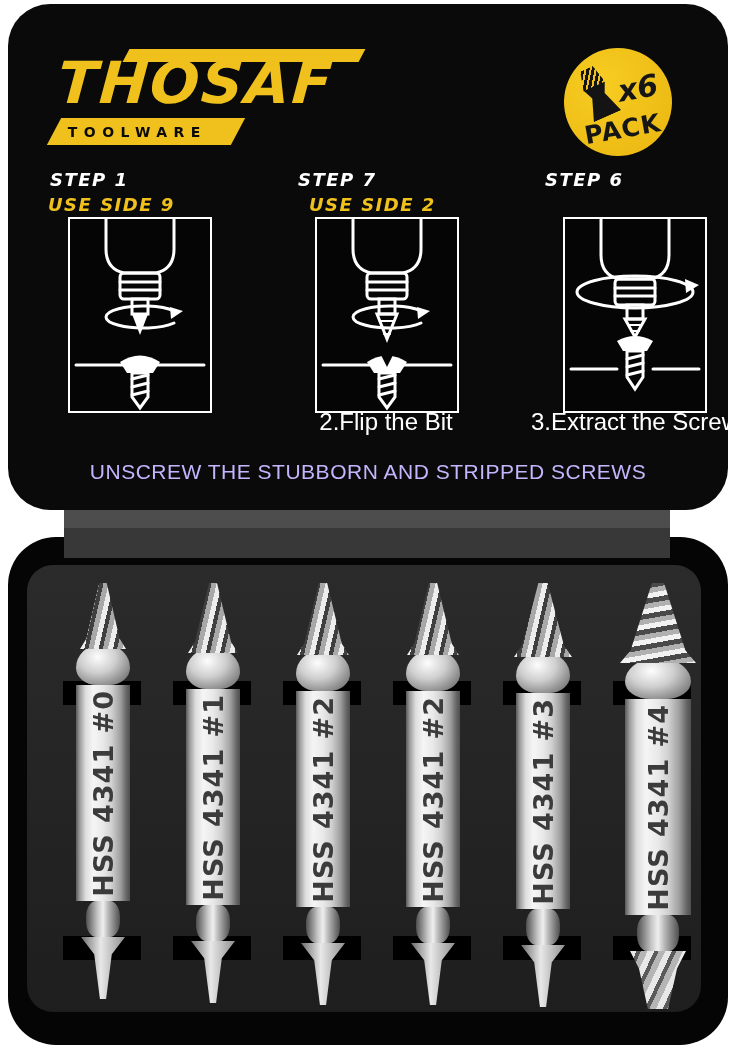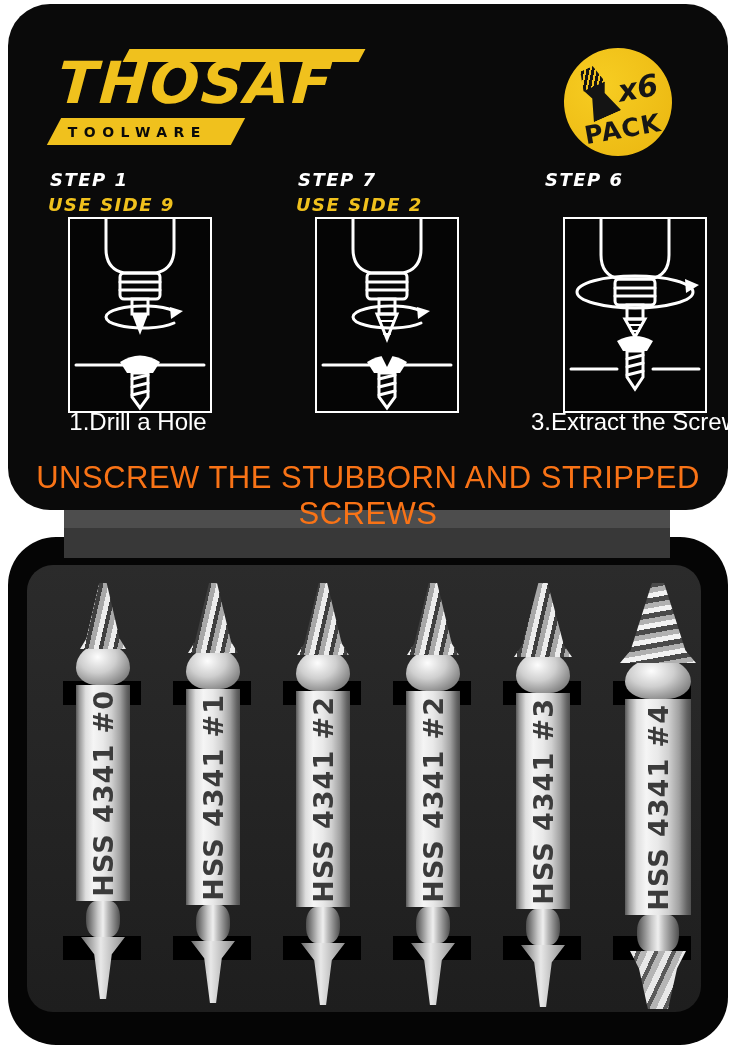--- a/index.html
+++ b/index.html
@@ -36,36 +36,36 @@
                font-style:italic;color:#161616;}
   .badge-pack{position:absolute;left:0;right:0;bottom:12px;text-align:center;
               font-size:25px;font-weight:900;color:#161616;letter-spacing:1px;}
 
   
   .step-label{position:absolute;top:165px;font-size:18px;font-weight:bold;font-style:italic;
               color:#ffffff;letter-spacing:1.5px;}
   .side-label{position:absolute;top:190px;font-size:18px;font-weight:bold;font-style:italic;
               color:#F0C11D;letter-spacing:1.5px;}
   .sl-1{left:42px;} .sl-2{left:290px;} .sl-3{left:537px;}
-  .ul-1{left:40px;} .ul-2{left:288px;} .ul-3{left:535px;}
+  .ul-1{left:40px;} .ul-2{left:301px;} .ul-3{left:535px;}
 
   
   .illus-box{position:absolute;top:213px;width:140px;height:192px;border:2px solid #fff;
              background:#050505;box-sizing:content-box;}
   .ib-1{left:60px;} .ib-2{left:307px;} .ib-3{left:555px;}
   .illus-box svg{display:block;}
 
   
   .caption{position:absolute;top:404px;font-family:"Liberation Sans",sans-serif;
            font-size:24px;font-weight:500;color:#ffffff;text-align:center;white-space:nowrap;}
   .cap-1{left:40px;width:180px;} .cap-2{left:288px;width:180px;} .cap-3{left:517px;width:220px;}
 
   .tagline{position:absolute;left:0;right:0;top:456px;text-align:center;
-           font-family:"Liberation Sans",sans-serif;font-size:31px;font-weight:500;
-           color:#f97316;letter-spacing:0.5px;}
+           font-family:"Liberation Sans",sans-serif;font-size:21px;font-weight:500;
+           color:#c4b5fd;letter-spacing:0.5px;}
 
   
   .hinge{position:absolute;left:64px;top:509px;width:606px;height:49px;z-index:2;}
   .hinge-top{height:19px;background:#4d4d4d;}
   .hinge-bottom{height:30px;background:#383838;}
 
   
   .case{position:absolute;left:8px;top:537px;width:720px;height:508px;background:#050505;
         border-radius:48px;z-index:1;}
   .tray{position:absolute;left:19px;top:28px;width:674px;height:447px;border-radius:26px;
@@ -262,19 +262,19 @@
           <path d="M63 106 H77 M66 112 H74" stroke-width="2"></path>
           <path d="M6 150 H52 M88 150 H134"></path>
           <path d="M52 122 Q70 112 88 122 L82 132 H58 Z" fill="#ffffff" stroke="none"></path>
           <path d="M62 132 H78 V158 L70 170 L62 158 Z"></path>
           <path d="M62 140 L78 136 M62 148 L78 144 M62 156 L78 152"></path>
         </g>
         <polygon points="120,60 134,66 121,74" fill="#ffffff"></polygon>
       </svg>
     </div>
 
-    <div class="caption cap-1">1.Drill a Hole</div>
+    <div class="caption cap-2">2.Flip the Bit</div>
     <div class="caption cap-3">3.Extract the Screw</div>
 
     <div class="tagline">UNSCREW THE STUBBORN AND STRIPPED SCREWS</div>
   </div>
 
 </div>
 
 </body></html>

